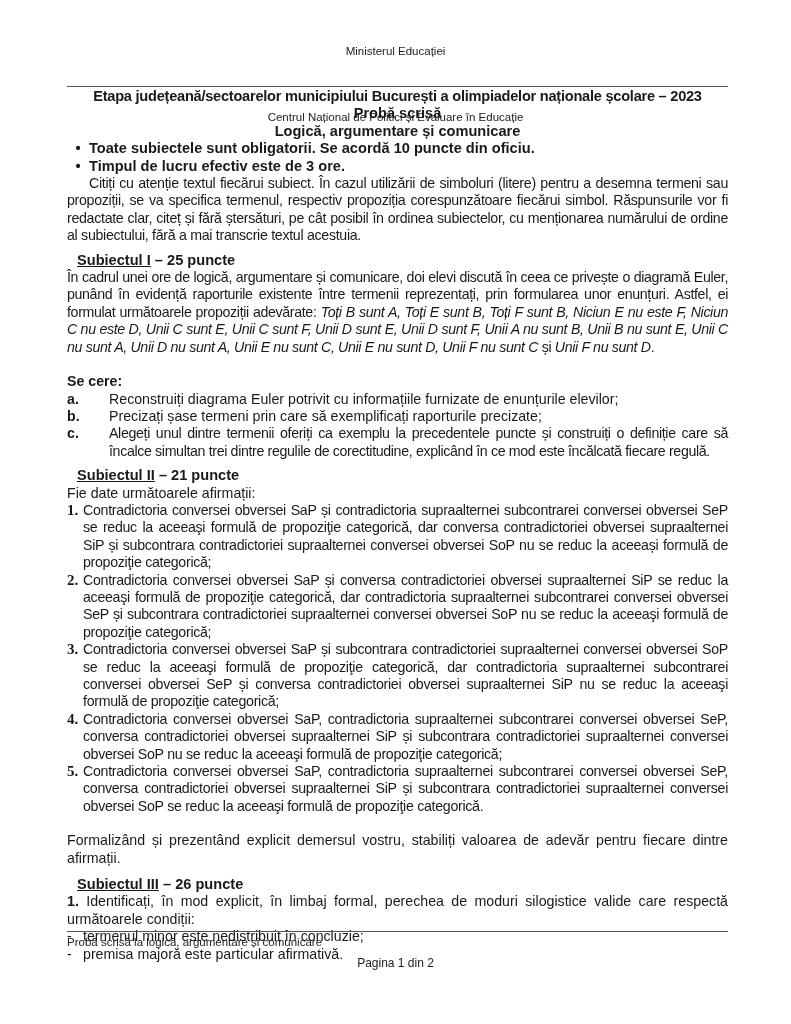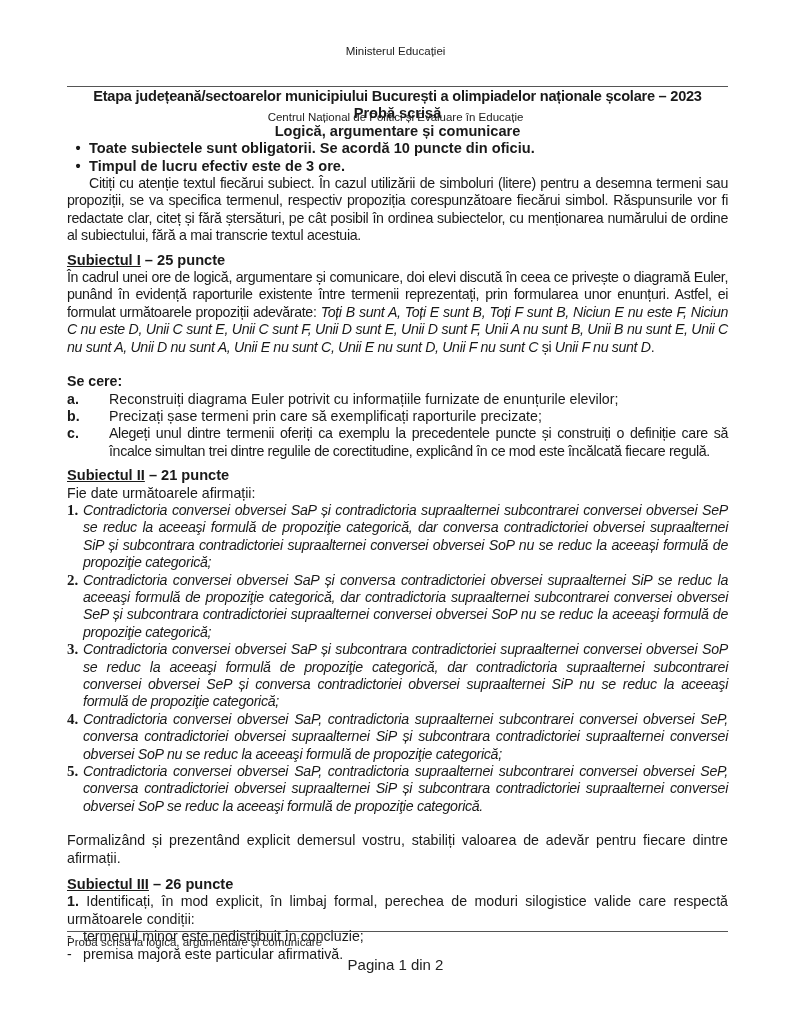--- a/index.html
+++ b/index.html
@@ -10,33 +10,33 @@
   .hdr2 { top: 67px; margin-top: 44px; }
   .rule { position: absolute; left: 67px; width: 661px; height: 0; border-top: 1.3px solid #555; }
   .rule-top { top: 86px; }
   .rule-bot { top: 931px; }
   .content { position: absolute; left: 67px; top: 88px; width: 661px; font-size: 14.2px; line-height: 17.4px; }
   .center-b { text-align: center; font-weight: bold; font-size: 14.6px; }
   .bul { display: flex; font-weight: bold; font-size: 14.6px; }
   .bul .dot { width: 22px; text-align: center; flex: none; }
   p { margin: 0; text-align: justify; }
   .ind { text-indent: 22px; }
-  .sect { font-weight: bold; margin-top: 7px; font-size: 14.6px; }
+  .sect { font-weight: bold; margin-top: 7px; font-size: 14.6px; margin-left: 10px; }
   .sect u { text-decoration: underline; }
   .gap { height: 17px; }
   .lst { display: flex; }
   .lst .lbl { width: 14px; flex: none; font-weight: bold; }
   .lst .txt { flex: 1; text-align: justify; margin-left: 28px; }
   .nlst { display: flex; }
   .nlst .num { width: 16px; flex: none; font-weight: bold; font-family: "Liberation Serif", serif; font-size: 15px; }
-  .nlst .txt { flex: 1; text-align: justify; font-style: italic; }
+  .nlst .txt { flex: 1; text-align: justify; }
   .dlst { display: flex; }
   .dlst .dash { width: 16px; flex: none; }
   .foot-left { position: absolute; left: 67px; top: 936px; font-size: 11.5px; color: #222; }
-  .foot-center { position: absolute; left: 0; width: 791px; top: 956px; text-align: center; font-size: 15px; color: #222; }
+  .foot-center { position: absolute; left: 0; width: 791px; top: 956px; text-align: center; font-size: 12px; color: #222; }
   i { }
 </style>
 </head>
 <body>
 
 <div class="page">
 
   <div class="hdr hdr1">Ministerul Educației</div>
   <div class="hdr hdr2">Centrul Național de Politici și Evaluare în Educație</div>
   <div class="rule rule-top"></div>

